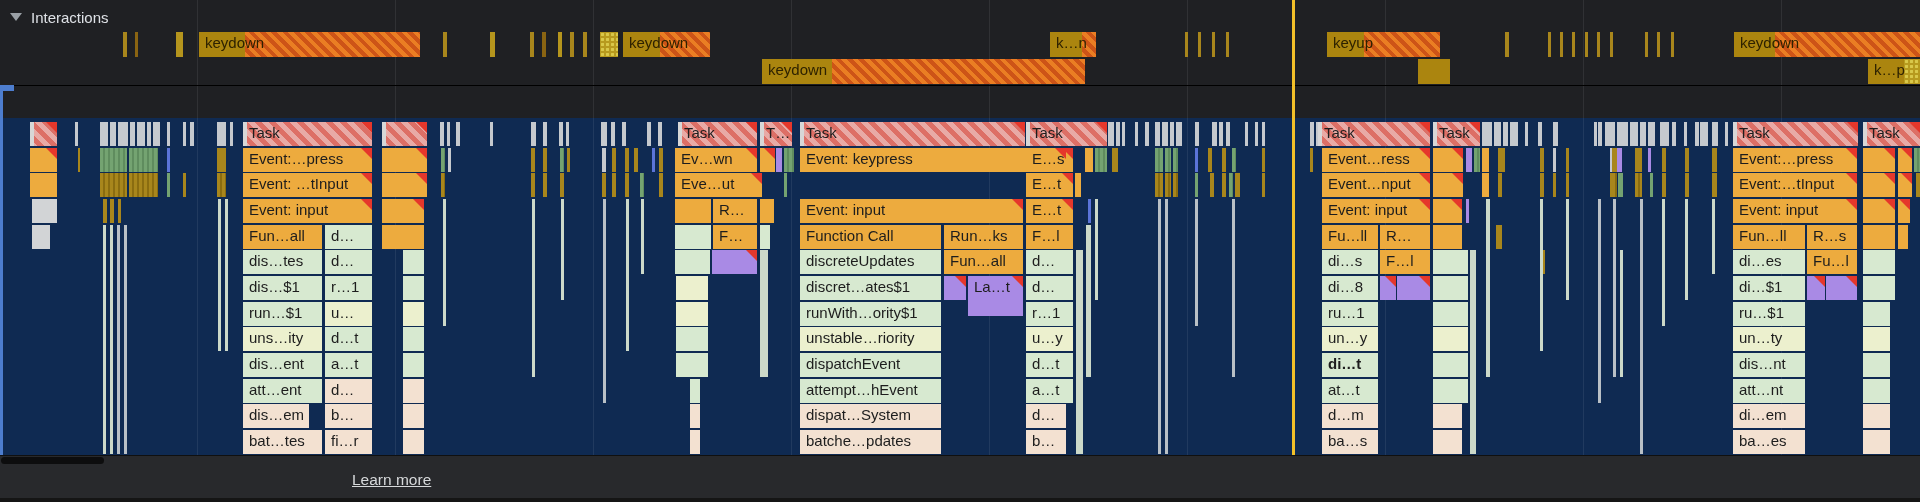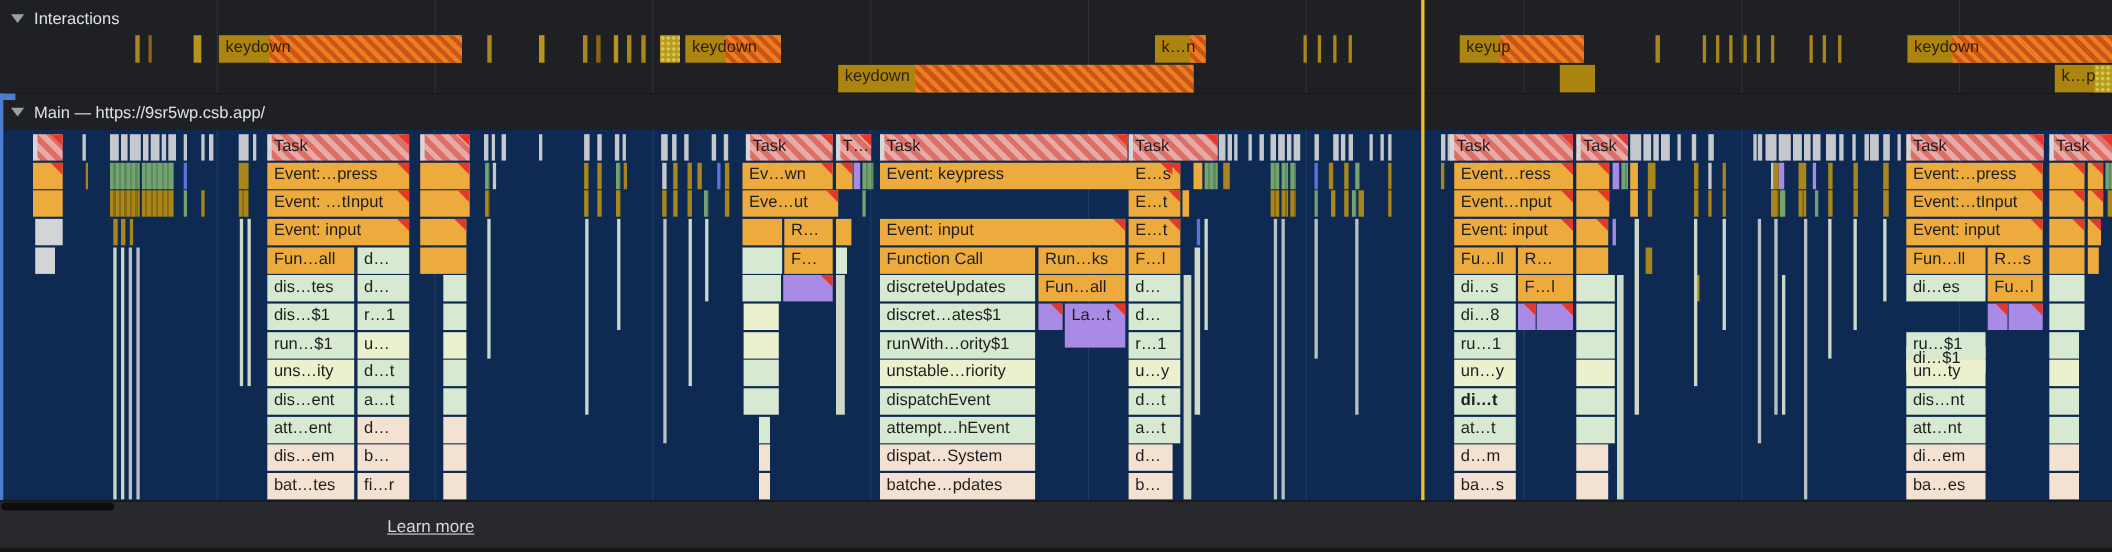--- a/index.html
+++ b/index.html
@@ -128,26 +128,20 @@
           <span>keydown</span>
         </div>
         <div class="ixb" style="left: 1418px; top: 59px; width: 32px;"></div>
         <div class="ixb" style="left: 1868px; top: 59px; width: 52px;">
           <div class="dots" style="left: 36px;"></div>
           <span>k…p</span>
         </div>
       </div>
   </div>
 
-  <div id="main-head">
-    <div class="trk-head" style="left:10px;top:6px;">
-      <span class="tri"></span>
-      <span>Main — https://9sr5wp.csb.app/</span>
-    </div>
-  </div>
   <div id="sel-notch"></div>
   <div id="sel-strip"></div>
 
   <div id="flame-bg"></div>
   <div id="flame">
       <div class="fb task" style="left: 243px; top: 4px; width: 129px; height: 24px;"><div class="rc"></div><span>Task</span></div>
       <div class="fb task" style="left: 382px; top: 4px; width: 45px; height: 24px;">
         <div class="rc"></div>
       </div>
       <div class="fb ev" style="left: 243px; top: 30px; width: 129px; height: 24px;"><div class="rc"></div><span>Event:…press</span></div>
@@ -176,21 +170,21 @@
       <div class="fb py" style="left: 403px; top: 184px; width: 21px; height: 24px;"></div>
       <div class="fb py" style="left: 243px; top: 209px; width: 79px; height: 24px;"><span>uns…ity</span></div>
       <div class="fb pg" style="left: 325px; top: 209px; width: 47px; height: 24px;"><span>d…t</span></div>
       <div class="fb pg" style="left: 403px; top: 209px; width: 21px; height: 24px;"></div>
       <div class="fb pg" style="left: 243px; top: 235px; width: 79px; height: 24px;"><span>dis…ent</span></div>
       <div class="fb pg" style="left: 325px; top: 235px; width: 47px; height: 24px;"><span>a…t</span></div>
       <div class="fb pg" style="left: 403px; top: 235px; width: 21px; height: 24px;"></div>
       <div class="fb pg" style="left: 243px; top: 261px; width: 79px; height: 24px;"><span>att…ent</span></div>
       <div class="fb pk" style="left: 325px; top: 261px; width: 47px; height: 24px;"><span>d…</span></div>
       <div class="fb pk" style="left: 403px; top: 261px; width: 21px; height: 24px;"></div>
-      <div class="fb pk" style="left: 243px; top: 286px; width: 79px; height: 24px;"><span>dis…em</span></div>
+      <div class="fb pk" style="left: 243px; top: 286px; width: 66px; height: 24px;"><span>dis…em</span></div>
       <div class="fb pk" style="left: 325px; top: 286px; width: 47px; height: 24px;"><span>b…</span></div>
       <div class="fb pk" style="left: 403px; top: 286px; width: 21px; height: 24px;"></div>
       <div class="fb pk" style="left: 243px; top: 312px; width: 79px; height: 24px;"><span>bat…tes</span></div>
       <div class="fb pk" style="left: 325px; top: 312px; width: 47px; height: 24px;"><span>fi…r</span></div>
       <div class="fb pk" style="left: 403px; top: 312px; width: 21px; height: 24px;"></div>
       <div class="fb task" style="left: 30px; top: 4px; width: 27px; height: 24px;">
         <div class="rc"></div>
       </div>
       <div class="fb ev" style="left: 30px; top: 30px; width: 27px; height: 24px;">
         <div class="rc"></div>
@@ -477,21 +471,21 @@
       <div class="fb ev" style="left: 1898px; top: 81px; width: 12px; height: 24px;">
         <div class="rc"></div>
       </div>
       <div class="fb ev" style="left: 1733px; top: 107px; width: 72px; height: 24px;"><span>Fun…ll</span></div>
       <div class="fb ev" style="left: 1807px; top: 107px; width: 50px; height: 24px;"><span>R…s</span></div>
       <div class="fb ev" style="left: 1863px; top: 107px; width: 32px; height: 24px;"></div>
       <div class="fb ev" style="left: 1898px; top: 107px; width: 10px; height: 24px;"></div>
       <div class="fb pg" style="left: 1733px; top: 132px; width: 72px; height: 24px;"><span>di…es</span></div>
       <div class="fb ev" style="left: 1807px; top: 132px; width: 50px; height: 24px;"><span>Fu…l</span></div>
       <div class="fb pg" style="left: 1863px; top: 132px; width: 32px; height: 24px;"></div>
-      <div class="fb pg" style="left: 1733px; top: 158px; width: 72px; height: 24px; margin-top: 39px;"><span>di…$1</span></div>
+      <div class="fb pg" style="left: 1733px; top: 158px; width: 72px; height: 24px;"><span>di…$1</span></div>
       <div class="fb pu" style="left: 1807px; top: 158px; width: 18px; height: 24px;">
         <div class="rc"></div>
       </div>
       <div class="fb pu" style="left: 1826px; top: 158px; width: 31px; height: 24px;">
         <div class="rc"></div>
       </div>
       <div class="fb pg" style="left: 1863px; top: 158px; width: 32px; height: 24px;"></div>
       <div class="fb pg" style="left: 1733px; top: 184px; width: 72px; height: 24px;"><span>ru…$1</span></div>
       <div class="fb pg" style="left: 1863px; top: 184px; width: 27px; height: 24px;"></div>
       <div class="fb py" style="left: 1733px; top: 209px; width: 72px; height: 24px;"><span>un…ty</span></div>

